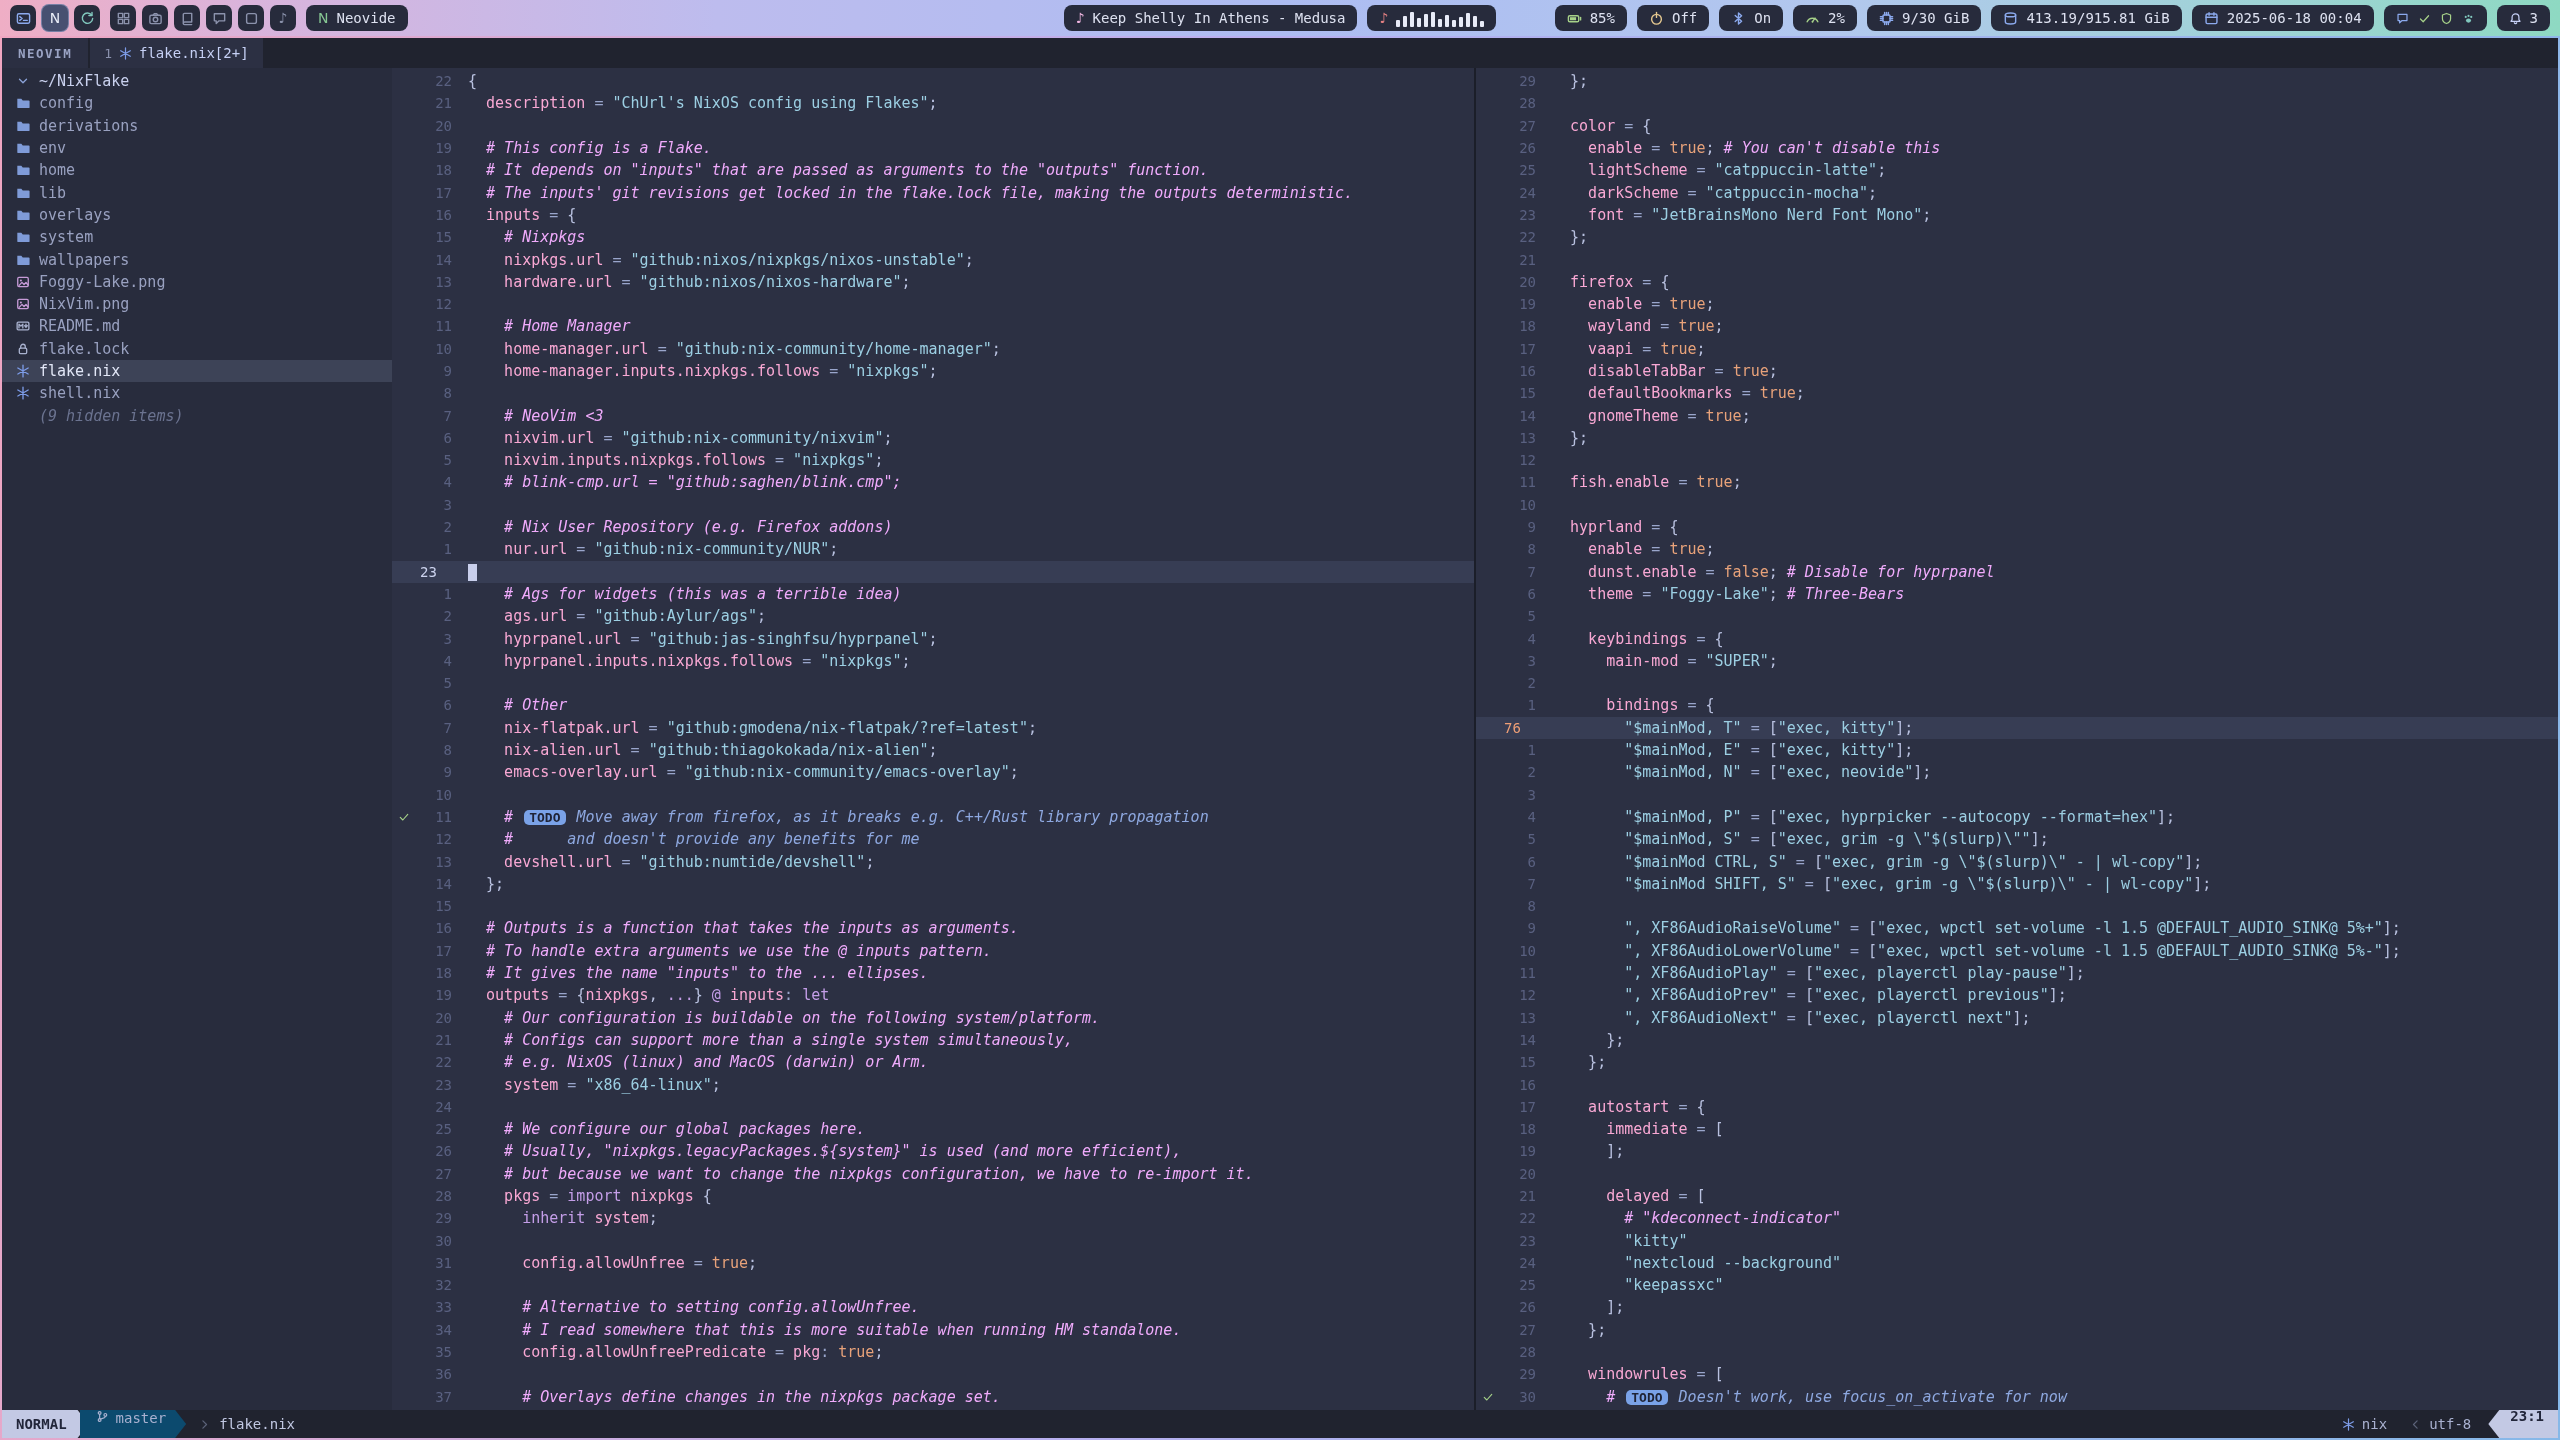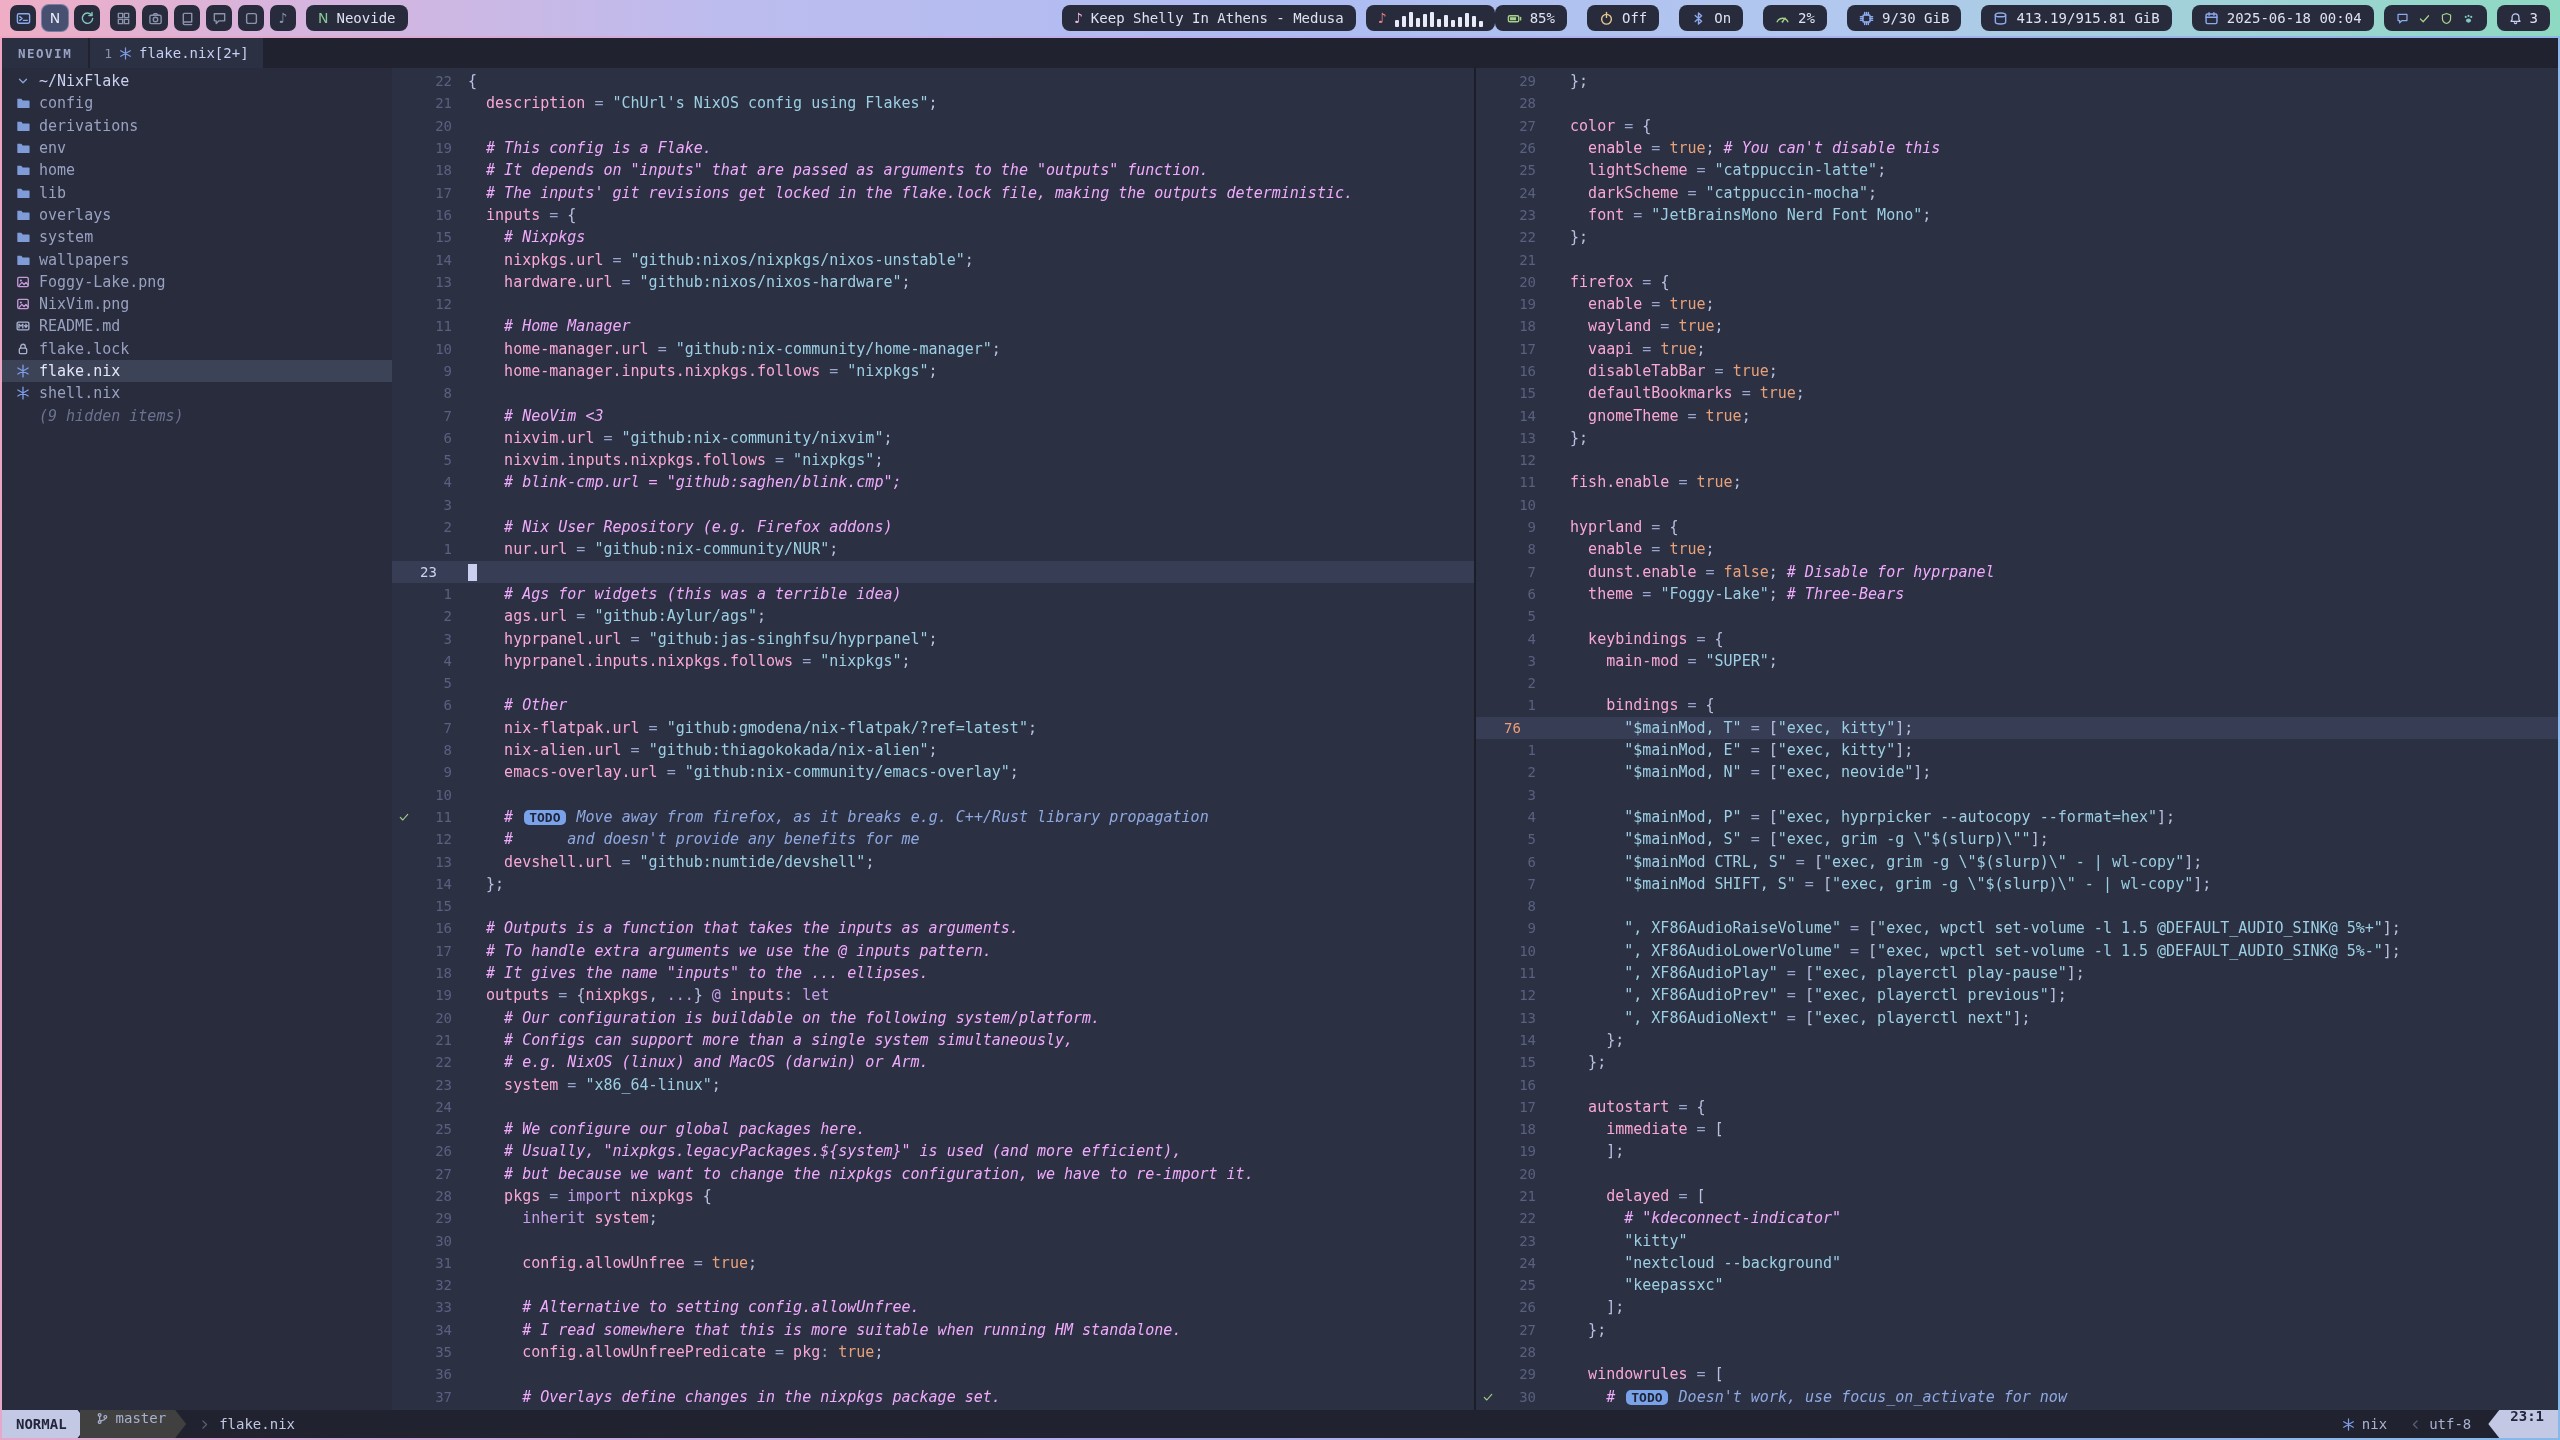--- a/index.html
+++ b/index.html
@@ -9,21 +9,21 @@
 .topbar{height:36px;flex:0 0 36px;display:flex;align-items:center;padding:0 10px;
   background:linear-gradient(90deg,#efaec5 0%,#d9b4dc 10%,#bdbcee 28%,#adbcf2 50%,#b2c8ee 72%,#9fd3d6 88%,#8ed9c2 100%)}
 .tb-left,.tb-right{flex:1;display:flex;align-items:center;gap:10px}
 .tb-right{justify-content:flex-end}
 .tb-center{flex:0 0 auto;display:flex;align-items:center;gap:10px}
 .ws-group{display:flex;align-items:center;gap:6px}
 .ws{width:26px;height:26px;border-radius:7px;background:#272b3c;display:flex;align-items:center;justify-content:center}
 .ws.active{background:#475071;box-shadow:0 0 0 1px #767fa5}
 .badge{height:26px;border-radius:8px;background:#272b3c;color:#dde1f0;display:flex;align-items:center;gap:8px;padding:0 12px;font-size:14px;white-space:nowrap}
 .badge.tray{gap:9px}
-.tb-badges{display:flex;align-items:center;gap:20px}
+.tb-badges{display:flex;align-items:center;gap:10px}
 #viz-bars{display:flex;align-items:flex-end;gap:3px;height:17px}
 #viz-bars .bar{width:4px;background:#e8ebf7;border-radius:1px}
 
 .sicon{width:15px;height:15px;stroke:currentColor;fill:none;stroke-width:1.5;stroke-linecap:round;stroke-linejoin:round;flex:0 0 auto}
 .sicon.dim{color:#5c6379}
 .tglyph{font-family:"DejaVu Sans","Liberation Sans",sans-serif;font-size:14px;line-height:1}
 
 .window{flex:1;display:flex;flex-direction:column;min-height:0;background:#2c3043;
   border:2px solid;border-image:linear-gradient(100deg,#f0a6c1,#b9aff0 45%,#86b8e8) 1}
 .tabline{height:30px;flex:0 0 30px;background:#20232f;display:flex;align-items:stretch}
@@ -58,21 +58,21 @@
 .tk-c{color:#f0abfc;font-style:italic}
 .tk-b{color:#e8a27a}
 .tk-k{color:#c49ee8}
 .tk-tc{color:#8ea8e0;font-style:italic}
 .tk-todo{background:#7aa2e8;color:#1f2335;font-weight:bold;border-radius:5px;padding:0 5px;margin:0 2px;font-size:13px;font-style:normal}
 
 .statusline{height:28px;flex:0 0 28px;background:#20232f;display:flex;align-items:center;justify-content:space-between;font-size:14px;color:#a9b1d0}
 .sl-left,.sl-right{display:flex;align-items:center;height:100%}
 .sl-mode{background:#c3c9e4;color:#22263a;font-weight:bold;padding:0 22px 0 14px;height:100%;display:flex;align-items:center;
   clip-path:polygon(0 0,calc(100% - 11px) 0,100% 50%,calc(100% - 11px) 100%,0 100%)}
-.sl-git{background:#404040;height:100%;display:flex;align-items:center;gap:7px;padding:0 20px 12px 16px;margin-left:-9px;
+.sl-git{background:#0c4a6e;height:100%;display:flex;align-items:flex-start;gap:7px;padding:0 20px 12px 16px;margin-left:-9px;
   clip-path:polygon(0 0,calc(100% - 11px) 0,100% 50%,calc(100% - 11px) 100%,0 100%)}
 .sl-file{display:flex;align-items:center;gap:8px;padding-left:12px;color:#c0c7e2}
 .sl-item{display:flex;align-items:center;gap:7px;padding:0 11px}
 .sl-pos{background:#c3c9e4;color:#22263a;font-weight:bold;height:100%;display:flex;align-items:center;padding:0 14px 17px 22px;margin-left:6px;
   clip-path:polygon(11px 0,100% 0,100% 100%,11px 100%,0 50%)}
 .statusline .sicon{width:13px;height:13px}
 </style>
 </head>
 <body>
 

